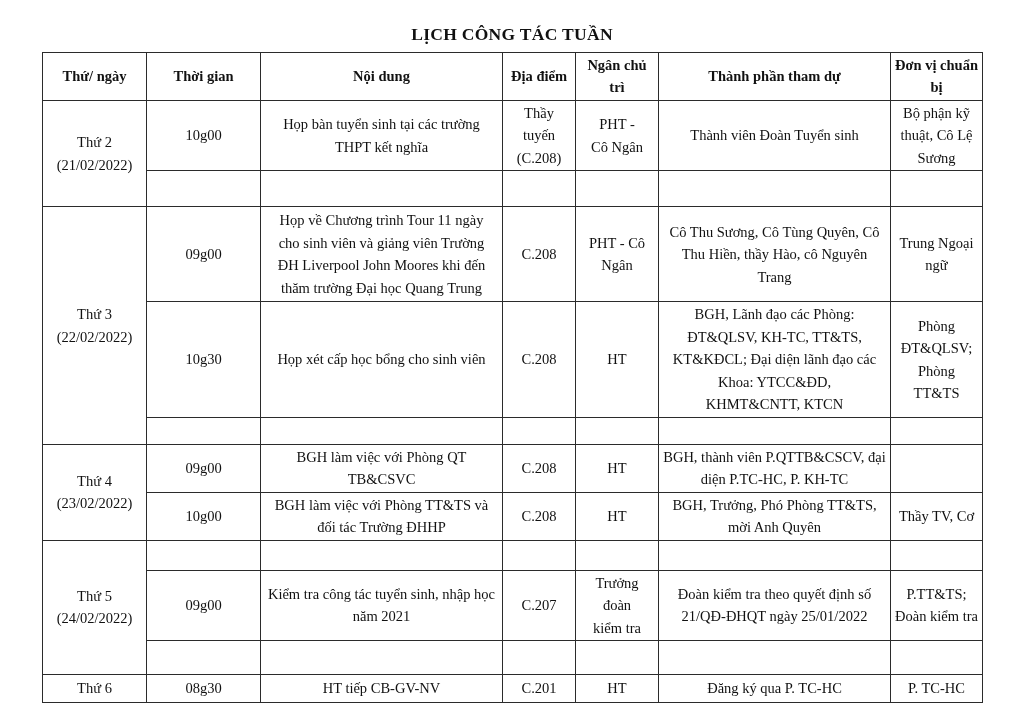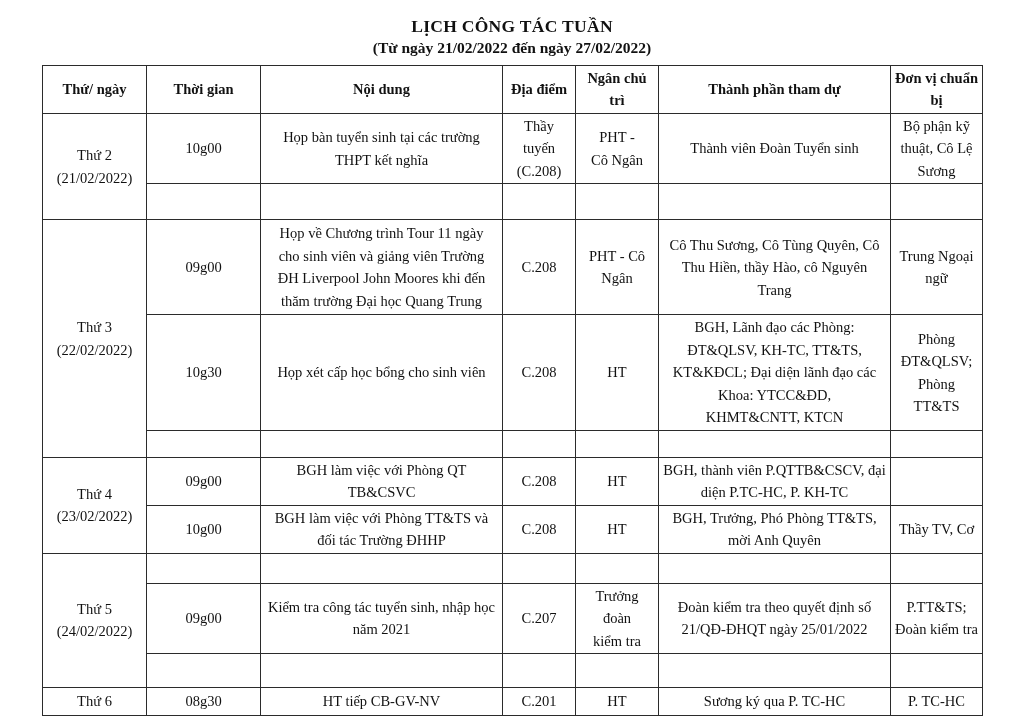--- a/index.html
+++ b/index.html
@@ -4,21 +4,21 @@
 <style>
   html,body{margin:0;padding:0;}
   body{
     width:1024px;height:724px;
     background:#ffffff;
     color:#111;
     font-family:"Liberation Serif","DejaVu Serif",serif;
     position:relative;
     overflow:hidden;
   }
-  .page{padding-top:16px;}
+  .page{padding-top:24px;}
   .title{
     text-align:center;
     font-weight:bold;
     font-size:17.5px;
     letter-spacing:.3px;
     line-height:21px;
   }
   .subtitle{
     text-align:center;
     font-weight:bold;
@@ -52,21 +52,20 @@
   td.left{ text-align:left; padding:1px 9px; }
   td.justify{ text-align:justify; padding:1px 9px; }
   td.pre{ white-space:pre-line; }
   td.cut{ border-bottom:none; }
 </style>
 </head>
 <body>
 
 <div class="page">
   <div class="title">LỊCH CÔNG TÁC TUẦN</div>
-  <div class="subtitle">(Từ ngày 21/02/2022 đến ngày 27/02/2022)</div>
 
   <table class="sched">
     <colgroup>
       <col style="width:104px">
         <col style="width:114px">
         <col style="width:242px">
       <col style="width:73px">
         <col style="width:83px">
         <col style="width:232px">
         <col style="width:92px">
@@ -199,18 +198,18 @@
         <td class="left"></td>
         <td></td>
       </tr>
 
       <tr style="height:28px">
         <td class="day cut">Thứ 6</td>
         <td>08g30</td>
         <td class="left">HT tiếp CB-GV-NV</td>
         <td>C.201</td>
         <td>HT</td>
-        <td class="left">Sương ký qua P. TC-HC</td>
+        <td class="left">Đăng ký qua P. TC-HC</td>
         <td>P. TC-HC</td>
       </tr>
     </tbody>
   </table>
 </div>
 
 </body></html>

